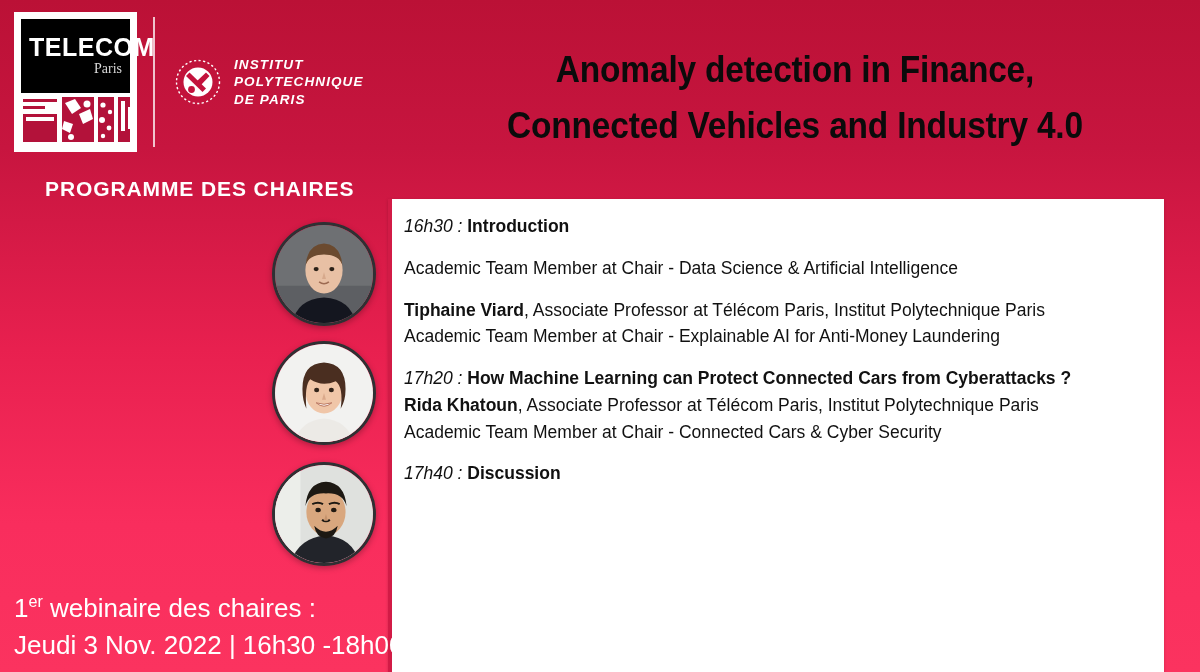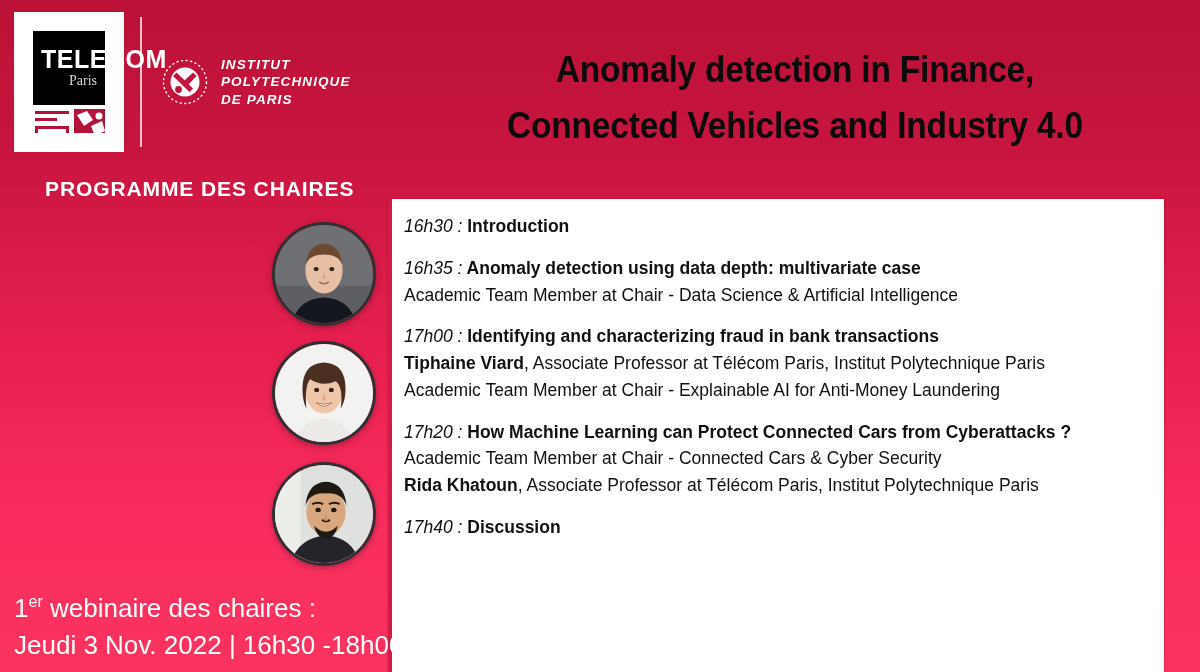--- a/index.html
+++ b/index.html
@@ -9,22 +9,22 @@
     background:#ffffff;
   }
   .poster{
     position:relative;width:1200px;height:672px;overflow:hidden;
     background:linear-gradient(180deg,#bb1136 0%,#c7153f 22%,#e8204f 52%,#f92d5d 78%,#fb335f 100%);
   }
 
   
   .logo-block{position:absolute;left:14px;top:12px;display:flex;align-items:center;}
   .tp-logo{
-    width:110px;height:140px;background:#ffffff;
-    padding:12px;box-sizing:border-box;
+    width:123px;height:140px;background:#ffffff;
+    padding:0;box-sizing:border-box;
     display:flex;flex-direction:column;
     border:7px solid #ffffff;
   }
   .tp-top{
     background:#000000;flex:0 0 74px;
     display:flex;flex-direction:column;justify-content:center;
     padding:4px 6px 6px 8px;box-sizing:border-box;
   }
   .tp-telecom{
     color:#ffffff;font-weight:bold;font-size:25px;letter-spacing:.5px;
@@ -216,44 +216,38 @@
   <div class="panel">
     <div class="panel-inner">
 
       <div class="entry">
         <div class="ln">
           <span class="tm">16h30 :</span><span class="tt"> Introduction</span>
         </div>
       </div>
 
       <div class="entry">
-        <div class="ln">
-          <span class="tm">16h35 :</span><span class="tt"> Anomaly detection using data depth: multivariate case</span>
-        </div>
         <div class="ln">Academic Team Member at Chair - Data Science &amp; Artificial Intelligence</div>
       </div>
 
       <div class="entry">
         <div class="ln">
-          <span class="tm">17h00 :</span><span class="tt"> Identifying and characterizing fraud in bank transactions</span>
-        </div>
-        <div class="ln">
           <span class="nm">Tiphaine Viard</span><span>, Associate Professor at Télécom Paris, Institut Polytechnique Paris</span>
         </div>
         <div class="ln">Academic Team Member at Chair - Explainable AI for Anti-Money Laundering</div>
       </div>
 
       <div class="entry">
         <div class="ln">
           <span class="tm">17h20 :</span><span class="tt"> How Machine Learning can Protect Connected Cars from Cyberattacks ?</span>
         </div>
+        <div class="ln">
+          <span class="nm">Rida Khatoun</span><span>, Associate Professor at Télécom Paris, Institut Polytechnique Paris</span>
+        </div>
         <div class="ln">Academic Team Member at Chair - Connected Cars &amp; Cyber Security</div>
-        <div class="ln">
-          <span class="nm">Rida Khatoun</span><span>, Associate Professor at Télécom Paris, Institut Polytechnique Paris</span>
-        </div>
       </div>
 
       <div class="entry">
         <div class="ln">
           <span class="tm">17h40 :</span><span class="tt"> Discussion</span>
         </div>
       </div>
 
     </div>
   </div>

